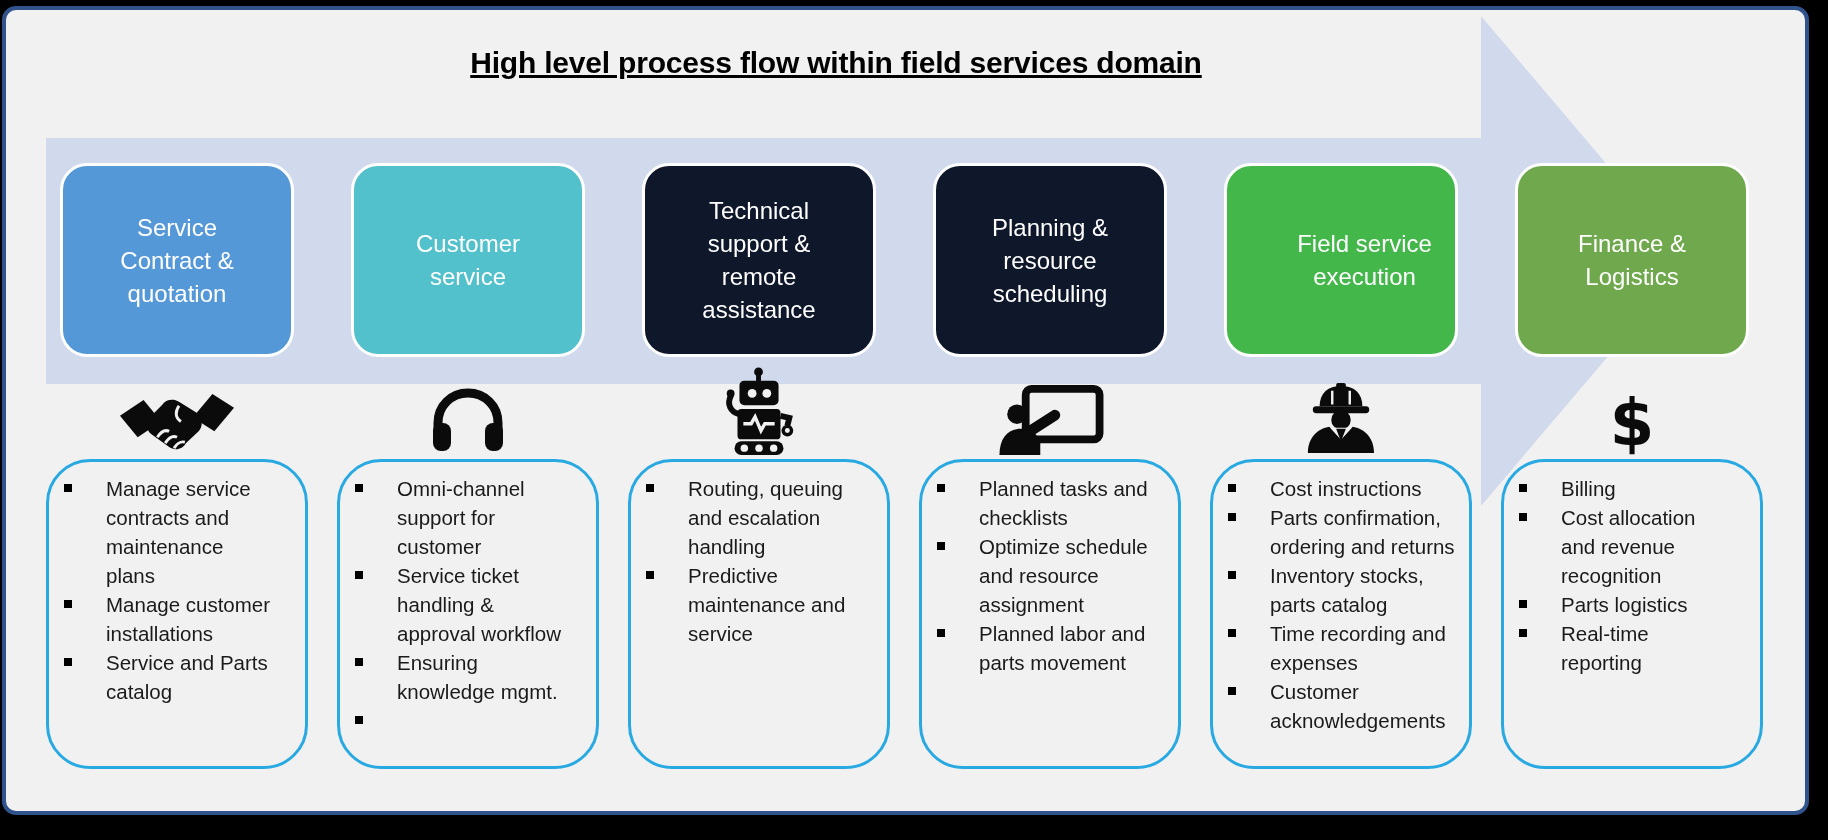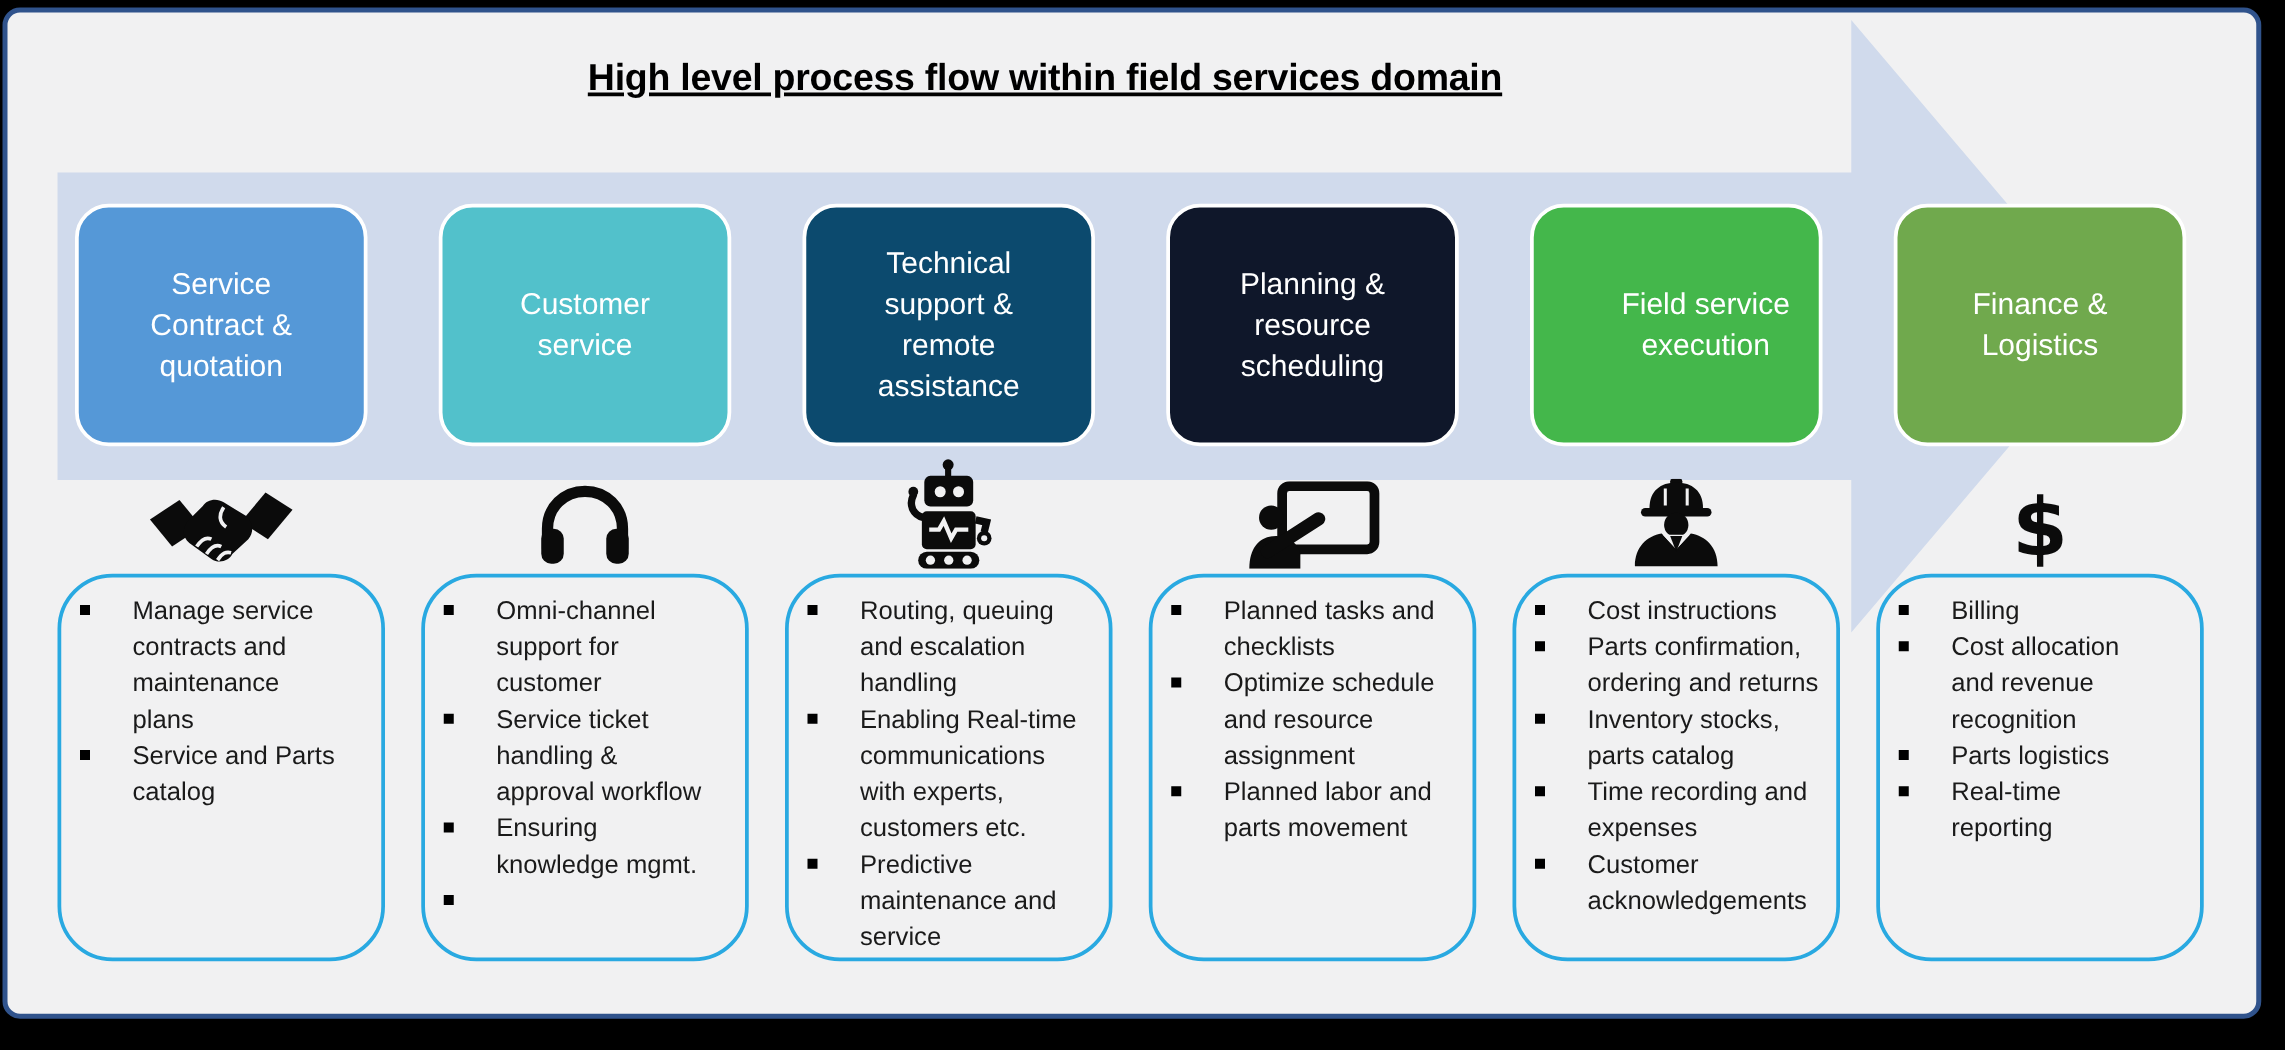--- a/index.html
+++ b/index.html
@@ -60,21 +60,22 @@
               <path d="M57,57 C61,51 64,50 68,51"></path>
               <path d="M62,14 C58,20 58,26 64,30"></path>
             </g>
           </svg>
         </div>
         <div class="listbox">
           <div class="item"><span class="bullet"></span><span>Manage service
 contracts and
 maintenance
 plans</span></div>
-          <div class="item"><span class="bullet"></span></div>
+          <div class="item"><span class="bullet"></span><span>Manage customer
+installations</span></div>
           <div class="item"><span class="bullet"></span><span>Service and Parts
 catalog</span></div>
         </div>
       </div>
 
       <div class="col">
         <div class="stage" style="background-color: rgb(82, 193, 203);">Customer
 service</div>
         <div class="icon-wrap">
           <svg width="78" height="70" viewBox="0 0 78 70">
@@ -90,21 +91,21 @@
           <div class="item"><span class="bullet"></span><span>Service ticket
 handling &amp;
 approval workflow</span></div>
           <div class="item"><span class="bullet"></span><span>Ensuring
 knowledge mgmt.</span></div>
           <div class="item"><span class="bullet"></span></div>
         </div>
       </div>
 
       <div class="col">
-        <div class="stage" style="background-color: #0c4a6e;">Technical
+        <div class="stage" style="background-color: #0f172a;">Technical
 support &amp;
 remote
 assistance</div>
         <div class="icon-wrap">
           <svg width="74" height="88" viewBox="0 0 74 90">
             <circle class="ink" cx="36.5" cy="5" r="4.5"></circle>
             <rect class="ink" x="34" y="6" width="5" height="10"></rect>
             <rect class="ink" x="17" y="14" width="40" height="25" rx="5"></rect>
             <circle class="paper" cx="30" cy="27" r="4.5"></circle>
             <circle class="paper" cx="45" cy="27" r="4.5"></circle>
@@ -118,24 +119,20 @@
             <rect class="ink" x="12" y="76" width="50" height="14" rx="7"></rect>
             <circle class="paper" cx="22" cy="83" r="3.8"></circle>
             <circle class="paper" cx="37" cy="83" r="3.8"></circle>
             <circle class="paper" cx="52" cy="83" r="3.8"></circle>
           </svg>
         </div>
         <div class="listbox">
           <div class="item"><span class="bullet"></span><span>Routing, queuing
 and escalation
 handling</span></div>
-          <div class="item"><span class="bullet"></span><span>Enabling Real-time
-communications
-with experts,
-customers etc.</span></div>
           <div class="item"><span class="bullet"></span><span>Predictive
 maintenance and
 service</span></div>
         </div>
       </div>
 
       <div class="col">
         <div class="stage" style="background-color: #0f172a;">Planning &amp;
 resource
 scheduling</div>

